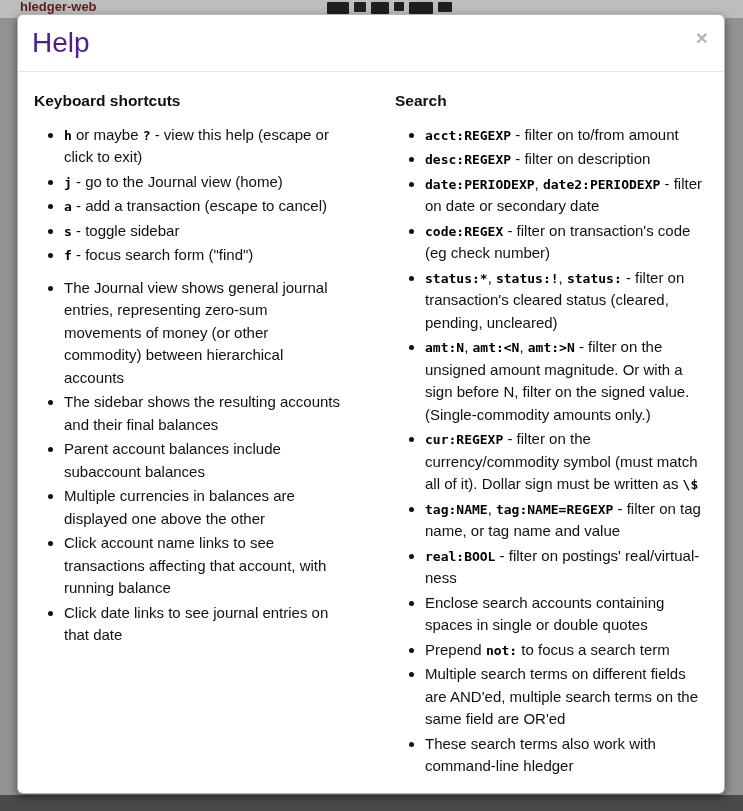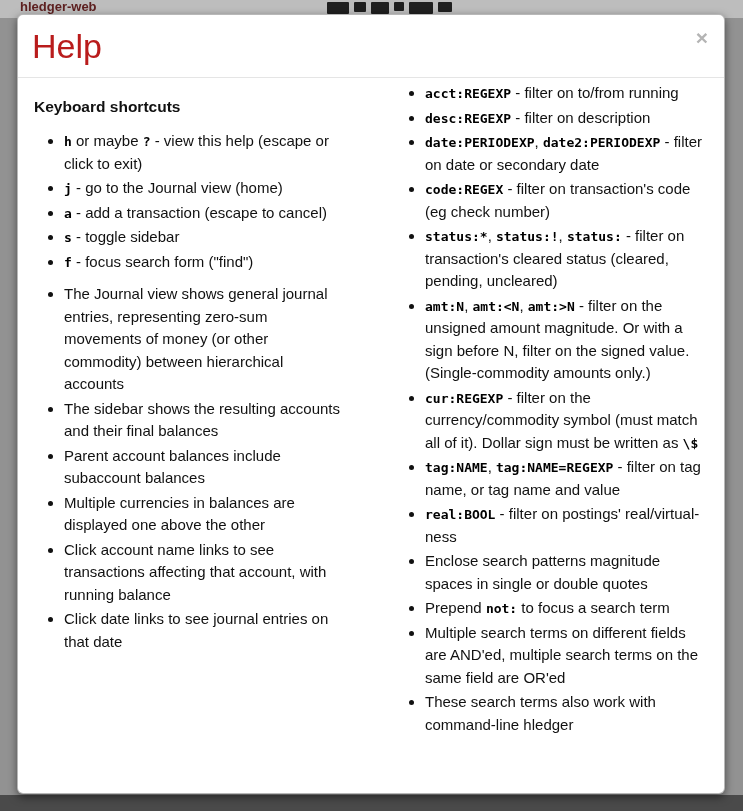--- a/index.html
+++ b/index.html
@@ -37,21 +37,21 @@
     box-shadow:0 3px 9px rgba(0,0,0,.5);
     box-sizing:border-box;
     overflow:hidden;
   }
   .modal-header{
     padding:13px 16px 12px 14px;
     border-bottom:1px solid #e5e5e5;
     position:relative;
   }
   .modal-title{
-    margin:0;font-size:34px;font-weight:500;color:#b91c1c;line-height:1.1;
+    margin:0;font-size:28px;font-weight:500;color:#4c1d95;line-height:1.1;
   }
   .close-btn{
     position:absolute;top:10px;right:12px;
     background:none;border:0;padding:2px 4px;cursor:pointer;
     font-size:21px;font-weight:700;color:#b4b4b4;line-height:1;
     font-family:"Liberation Sans","DejaVu Sans",sans-serif;
   }
   .modal-body{
     display:flex;
     padding:4px 10px 20px 6px;
@@ -110,30 +110,31 @@
         <ul class="help-list">
           <li><span>The Journal view shows general journal entries, representing zero-sum movements of money (or other commodity) between hierarchical accounts</span></li>
           <li><span>The sidebar shows the resulting accounts and their final balances</span></li>
           <li><span>Parent account balances include subaccount balances</span></li>
           <li><span>Multiple currencies in balances are displayed one above the other</span></li>
           <li><span>Click account name links to see transactions affecting that account, with running balance</span></li>
           <li><span>Click date links to see journal entries on that date</span></li>
         </ul>
       </div>
     <div class="col">
+        <h2 class="section-heading">Search</h2>
         <ul class="help-list">
-          <li><span class="code">acct:REGEXP</span><span> - filter on to/from running</span></li>
+          <li><span class="code">acct:REGEXP</span><span> - filter on to/from amount</span></li>
           <li><span class="code">desc:REGEXP</span><span> - filter on description</span></li>
           <li><span class="code">date:PERIODEXP</span><span>, </span><span class="code">date2:PERIODEXP</span><span> - filter on date or secondary date</span></li>
           <li><span class="code">code:REGEX</span><span> - filter on transaction's code (eg check number)</span></li>
           <li><span class="code">status:*</span><span>, </span><span class="code">status:!</span><span>, </span><span class="code">status:</span><span> - filter on transaction's cleared status (cleared, pending, uncleared)</span></li>
           <li><span class="code">amt:N</span><span>, </span><span class="code">amt:&lt;N</span><span>, </span><span class="code">amt:&gt;N</span><span> - filter on the unsigned amount magnitude. Or with a sign before N, filter on the signed value. (Single-commodity amounts only.)</span></li>
           <li><span class="code">cur:REGEXP</span><span> - filter on the currency/commodity symbol (must match all of it). Dollar sign must be written as </span><span class="code">\$</span></li>
           <li><span class="code">tag:NAME</span><span>, </span><span class="code">tag:NAME=REGEXP</span><span> - filter on tag name, or tag name and value</span></li>
           <li><span class="code">real:BOOL</span><span> - filter on postings' real/virtual-ness</span></li>
-          <li><span>Enclose search patterns magnitude spaces in single or double quotes</span></li>
+          <li><span>Enclose search accounts containing spaces in single or double quotes</span></li>
           <li><span>Prepend </span><span class="code">not:</span><span> to focus a search term</span></li>
           <li><span>Multiple search terms on different fields are AND'ed, multiple search terms on the same field are OR'ed</span></li>
           <li><span>These search terms also work with command-line hledger</span></li>
         </ul>
       </div>
   </div>
 </div>
 
 </body></html>

